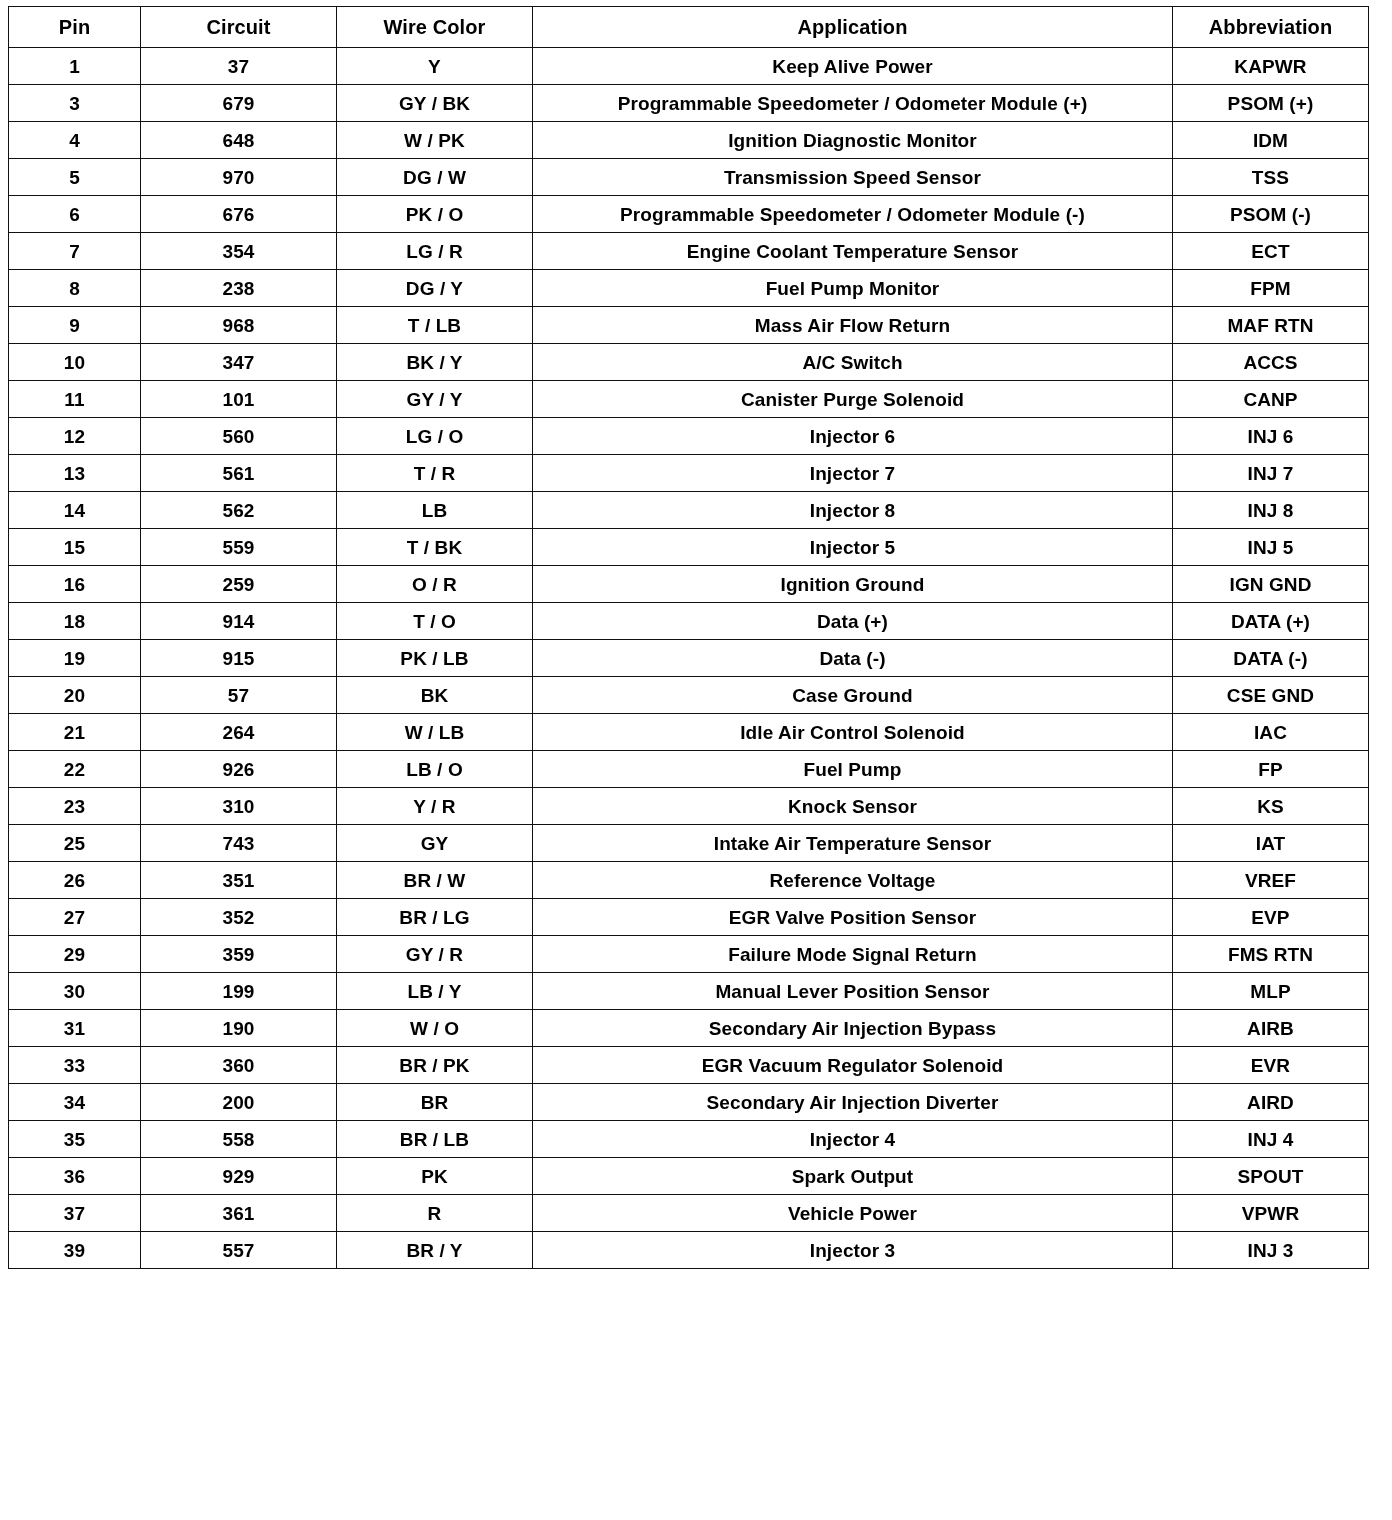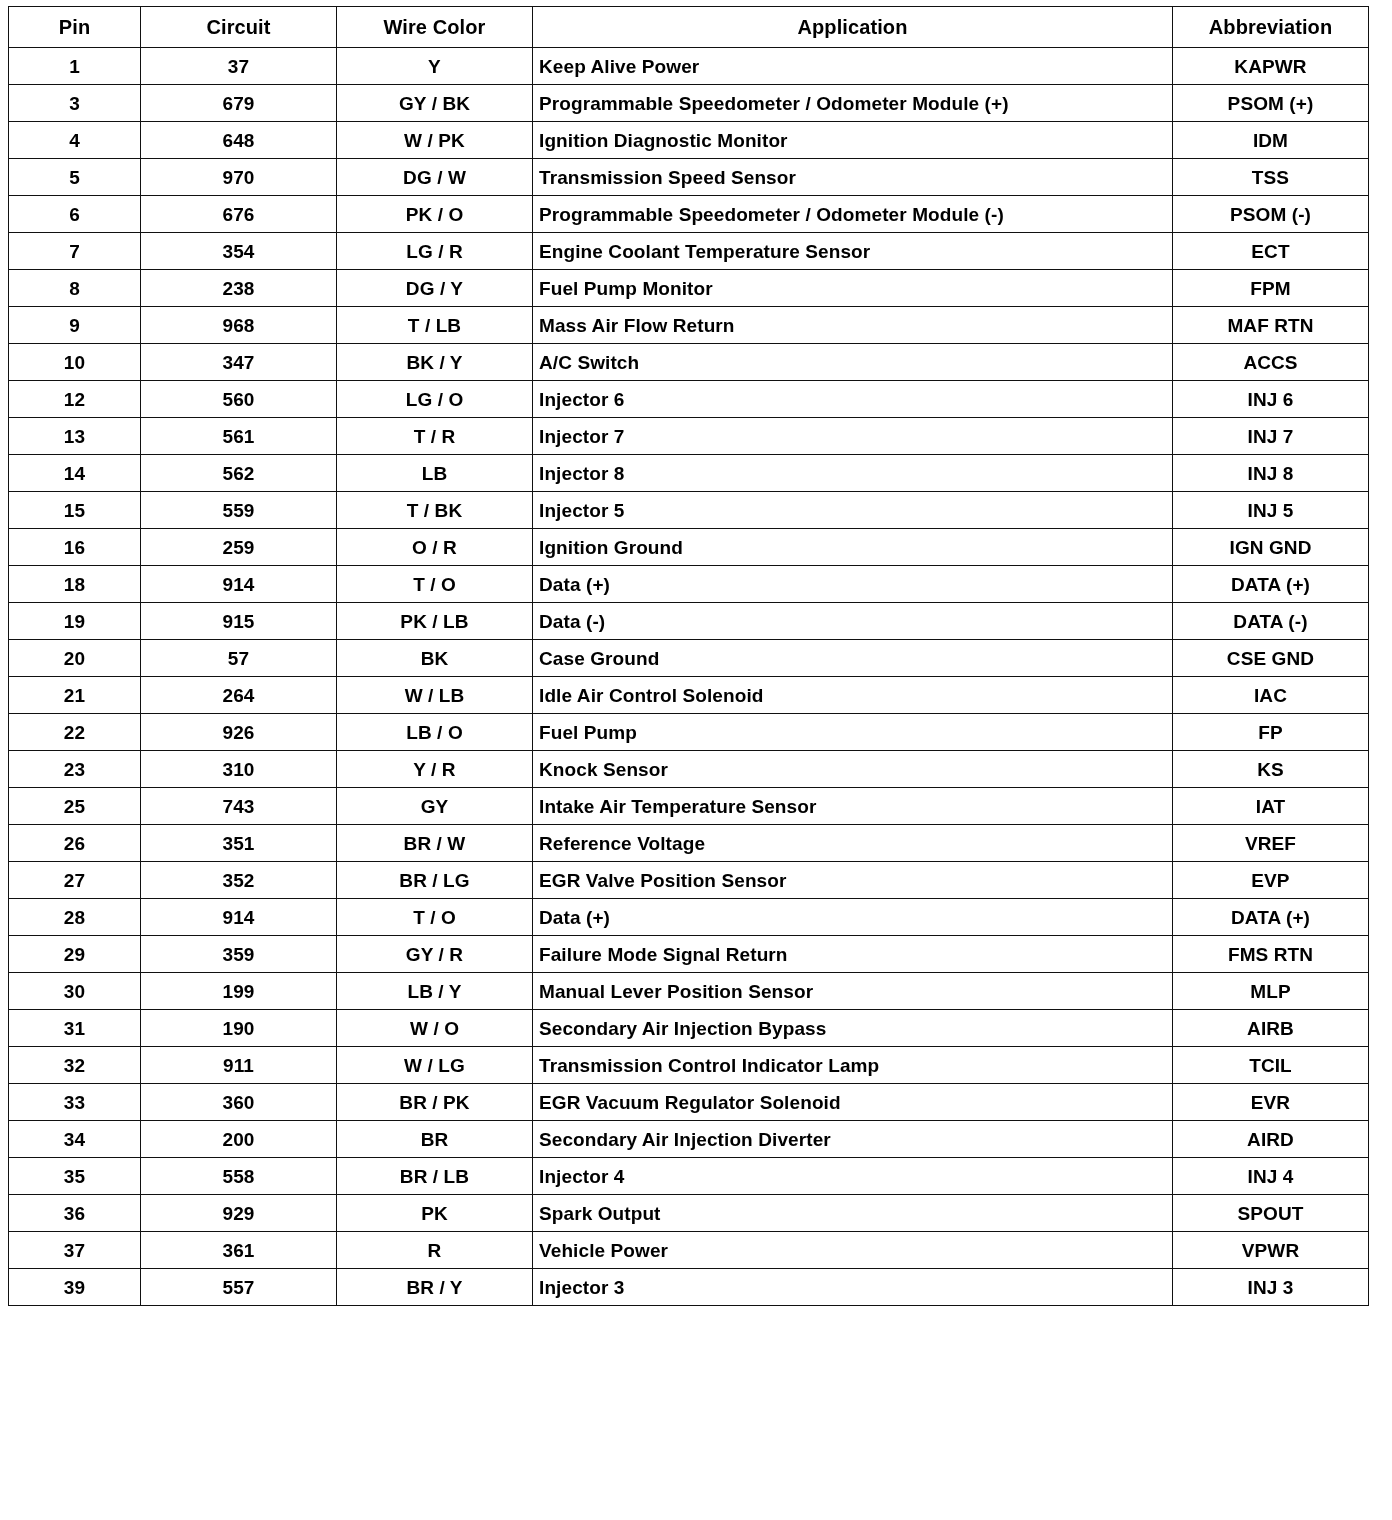--- a/index.html
+++ b/index.html
@@ -45,21 +45,21 @@
   }
   table.pinout th {
     text-align: center;
     font-size: 20px;
     padding: 8px 6px;
   }
   td.pin, td.ckt, td.wire, td.abbr {
     text-align: center;
   }
   td.app {
-    text-align: left;
+    text-align: center;
     padding-left: 10px;
   }
   tr.std td {
     height: 28px;
   }
 </style>
 </head>
 <body>
 
 <div id="sheet">
@@ -138,20 +138,27 @@
           <td class="abbr">MAF RTN</td>
         </tr>
         <tr class="std">
           <td class="pin">10</td>
           <td class="ckt">347</td>
           <td class="wire">BK / Y</td>
           <td class="app">A/C Switch</td>
           <td class="abbr">ACCS</td>
         </tr>
         <tr class="std">
+          <td class="pin">11</td>
+          <td class="ckt">101</td>
+          <td class="wire">GY / Y</td>
+          <td class="app">Canister Purge Solenoid</td>
+          <td class="abbr">CANP</td>
+        </tr>
+        <tr class="std">
           <td class="pin">12</td>
           <td class="ckt">560</td>
           <td class="wire">LG / O</td>
           <td class="app">Injector 6</td>
           <td class="abbr">INJ 6</td>
         </tr>
         <tr class="std">
           <td class="pin">13</td>
           <td class="ckt">561</td>
           <td class="wire">T / R</td>
@@ -236,27 +243,20 @@
           <td class="abbr">VREF</td>
         </tr>
         <tr class="std">
           <td class="pin">27</td>
           <td class="ckt">352</td>
           <td class="wire">BR / LG</td>
           <td class="app">EGR Valve Position Sensor</td>
           <td class="abbr">EVP</td>
         </tr>
         <tr class="std">
-          <td class="pin">28</td>
-          <td class="ckt">914</td>
-          <td class="wire">T / O</td>
-          <td class="app">Data (+)</td>
-          <td class="abbr">DATA (+)</td>
-        </tr>
-        <tr class="std">
           <td class="pin">29</td>
           <td class="ckt">359</td>
           <td class="wire">GY / R</td>
           <td class="app">Failure Mode Signal Return</td>
           <td class="abbr">FMS RTN</td>
         </tr>
         <tr class="std">
           <td class="pin">30</td>
           <td class="ckt">199</td>
           <td class="wire">LB / Y</td>
@@ -264,27 +264,20 @@
           <td class="abbr">MLP</td>
         </tr>
         <tr class="std">
           <td class="pin">31</td>
           <td class="ckt">190</td>
           <td class="wire">W / O</td>
           <td class="app">Secondary Air Injection Bypass</td>
           <td class="abbr">AIRB</td>
         </tr>
         <tr class="std">
-          <td class="pin">32</td>
-          <td class="ckt">911</td>
-          <td class="wire">W / LG</td>
-          <td class="app">Transmission Control Indicator Lamp</td>
-          <td class="abbr">TCIL</td>
-        </tr>
-        <tr class="std">
           <td class="pin">33</td>
           <td class="ckt">360</td>
           <td class="wire">BR / PK</td>
           <td class="app">EGR Vacuum Regulator Solenoid</td>
           <td class="abbr">EVR</td>
         </tr>
         <tr class="std">
           <td class="pin">34</td>
           <td class="ckt">200</td>
           <td class="wire">BR</td>

